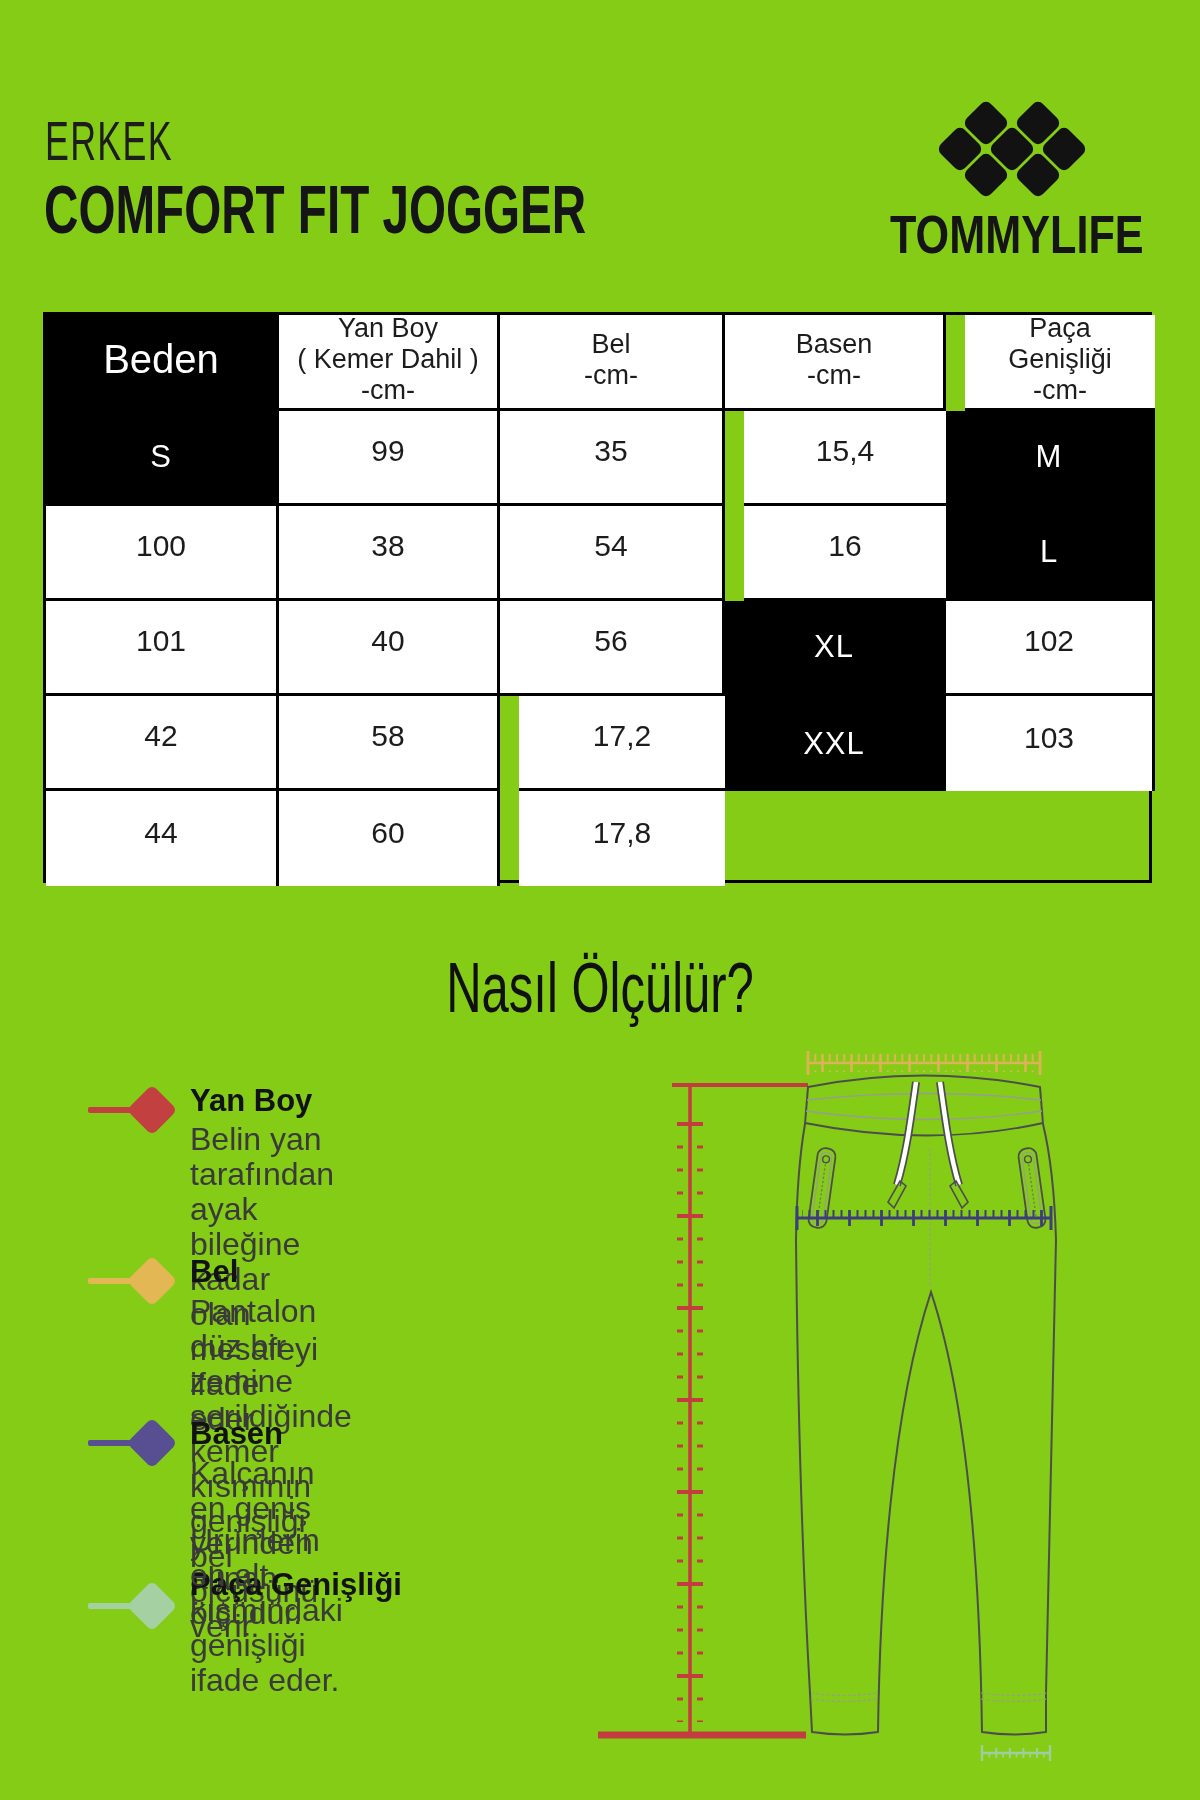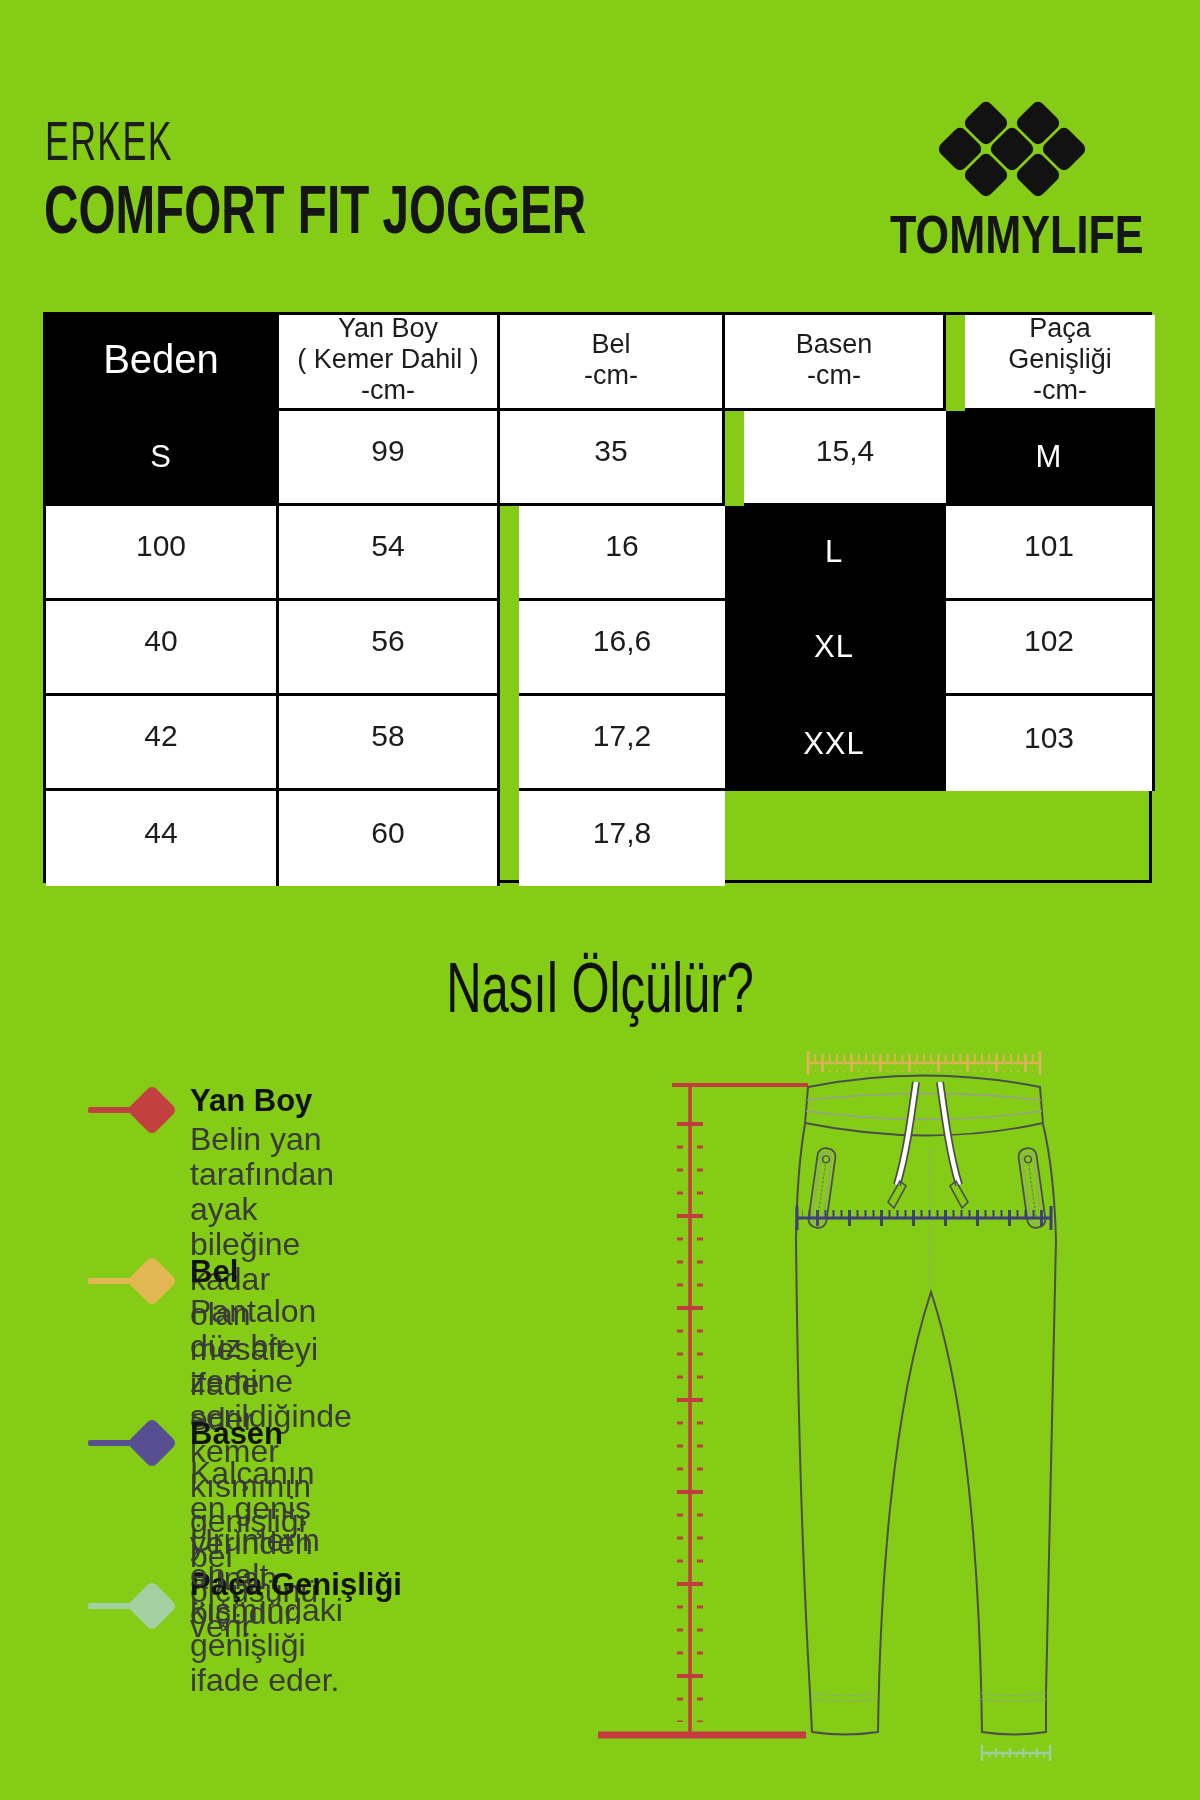--- a/index.html
+++ b/index.html
@@ -86,28 +86,28 @@
 Genişliği
 -cm-</div>
 
     <div class="cell black sizecol">S</div>
     <div class="cell val">99</div>
     <div class="cell val">35</div>
     <div class="cell val lastcol">15,4</div>
 
     <div class="cell black sizecol">M</div>
     <div class="cell val">100</div>
+    <div class="cell val">38</div>
     <div class="cell val">54</div>
     <div class="cell val lastcol">16</div>
 
     <div class="cell black sizecol">L</div>
     <div class="cell val">101</div>
     <div class="cell val">40</div>
     <div class="cell val">56</div>
-    <div class="cell val lastcol">16,6</div>
 
     <div class="cell black sizecol">XL</div>
     <div class="cell val">102</div>
     <div class="cell val">42</div>
     <div class="cell val">58</div>
     <div class="cell val lastcol">17,2</div>
 
     <div class="cell black sizecol lastrow">XXL</div>
     <div class="cell val lastrow">103</div>
     <div class="cell val lastrow">44</div>

